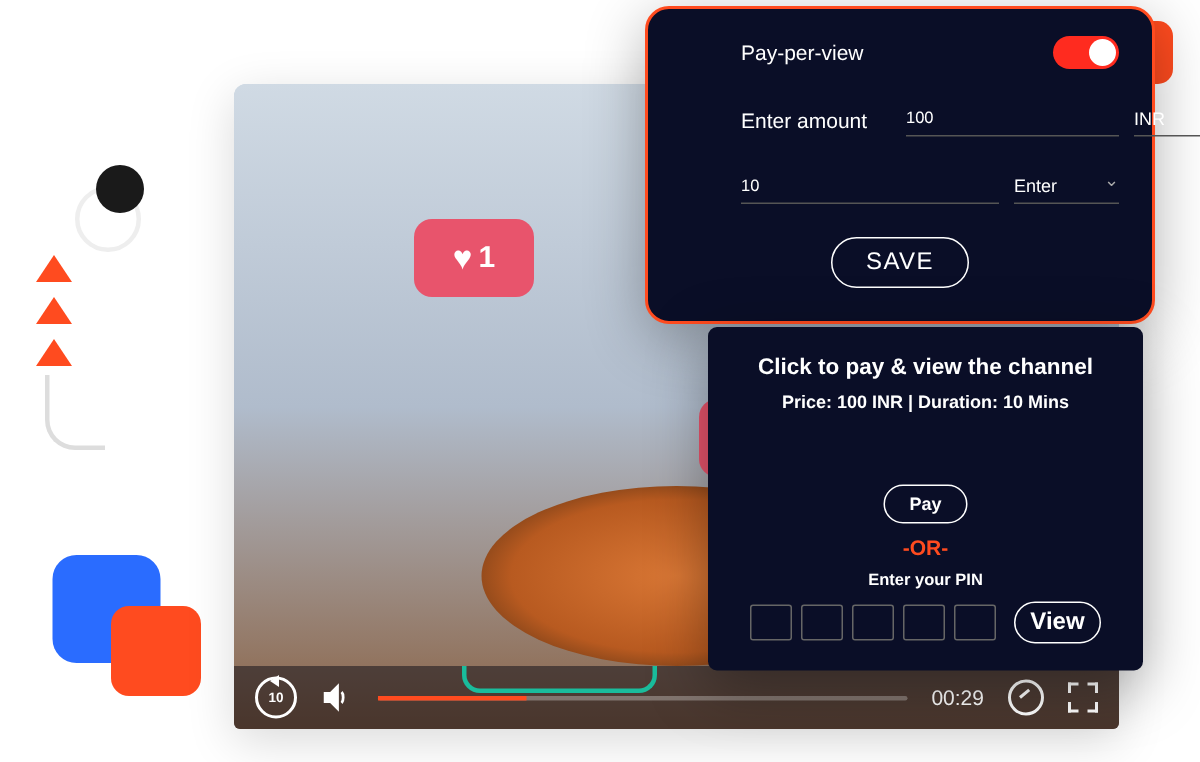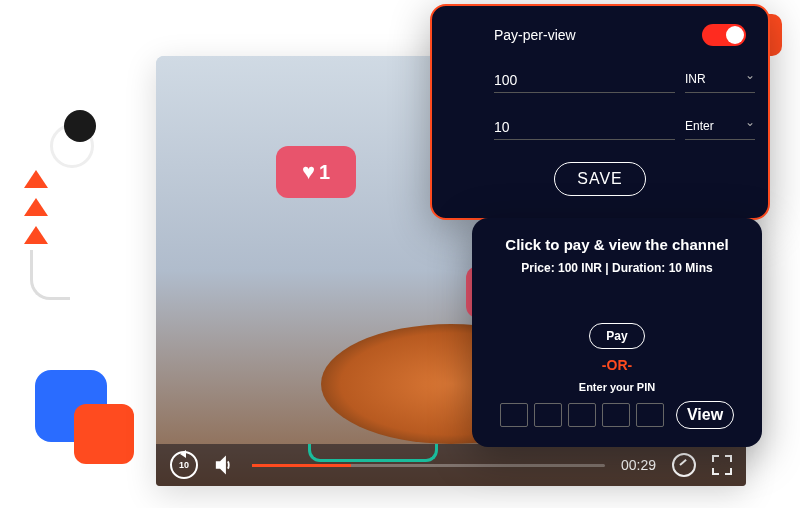--- a/index.html
+++ b/index.html
@@ -285,21 +285,21 @@
   background: #fff;
   border-radius: 50%;
 }
 .ppv-fields { display: flex; gap: 10px; flex: 1; }
 .ppv-input {
   flex: 1;
   background: transparent;
   border: none;
   border-bottom: 1px solid #555;
   color: #fff;
-  font-size: 14px;
+  font-size: 11px;
   padding: 4px 0;
   outline: none;
 }
 .ppv-select {
   width: 70px;
   background: transparent;
   border: none;
   border-bottom: 1px solid #555;
   color: #fff;
   font-size: 12px;
@@ -326,21 +326,21 @@
   cursor: pointer;
 }
 
 
 .pay-panel {
   position: absolute;
   right: 38px;
   top: 218px;
   width: 290px;
   background: #0a0e27;
-  border-radius: 16px;
+  border-radius: 6px;
   padding: 18px 16px;
   color: #fff;
   z-index: 6;
   box-shadow: 0 10px 40px rgba(0,0,0,0.35);
   text-align: center;
 }
 .pay-title { font-size: 15px; font-weight: 600; margin-bottom: 8px; }
 .pay-subtitle { font-size: 12px; font-weight: 600; margin-bottom: 14px; }
 .pay-btn {
   padding: 5px 16px;
@@ -427,20 +427,21 @@
   </div>
   <div class="underline-green"></div>
 </div>
 
 <div class="ppv-panel">
   <div class="ppv-row">
     <div class="ppv-label">Pay-per-view</div>
     <div class="toggle"></div>
   </div>
   <div class="ppv-row">
+    <div class="ppv-label">Enter amount</div>
     <div class="ppv-fields">
       <input class="ppv-input" value="100" style="">
       <div class="ppv-select">
         <span>INR</span>
       </div>
     </div>
   </div>
   <div class="ppv-row">
     <div class="ppv-fields">
       <input class="ppv-input" value="10" style="">

